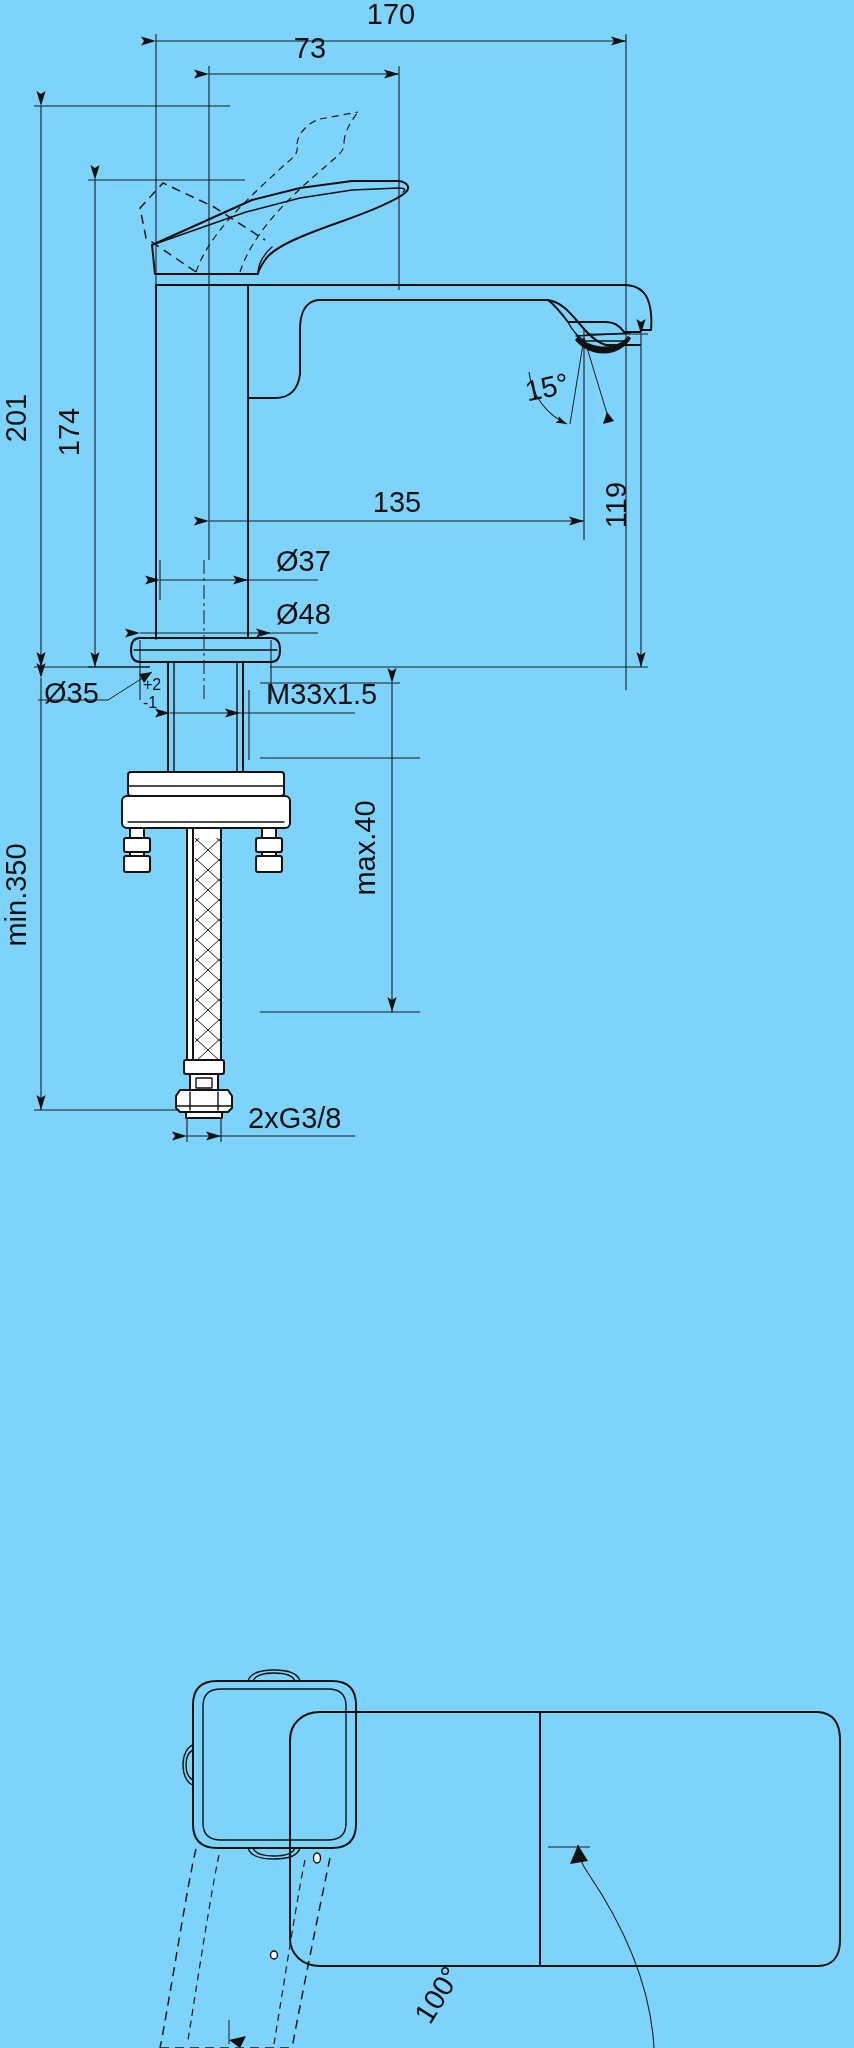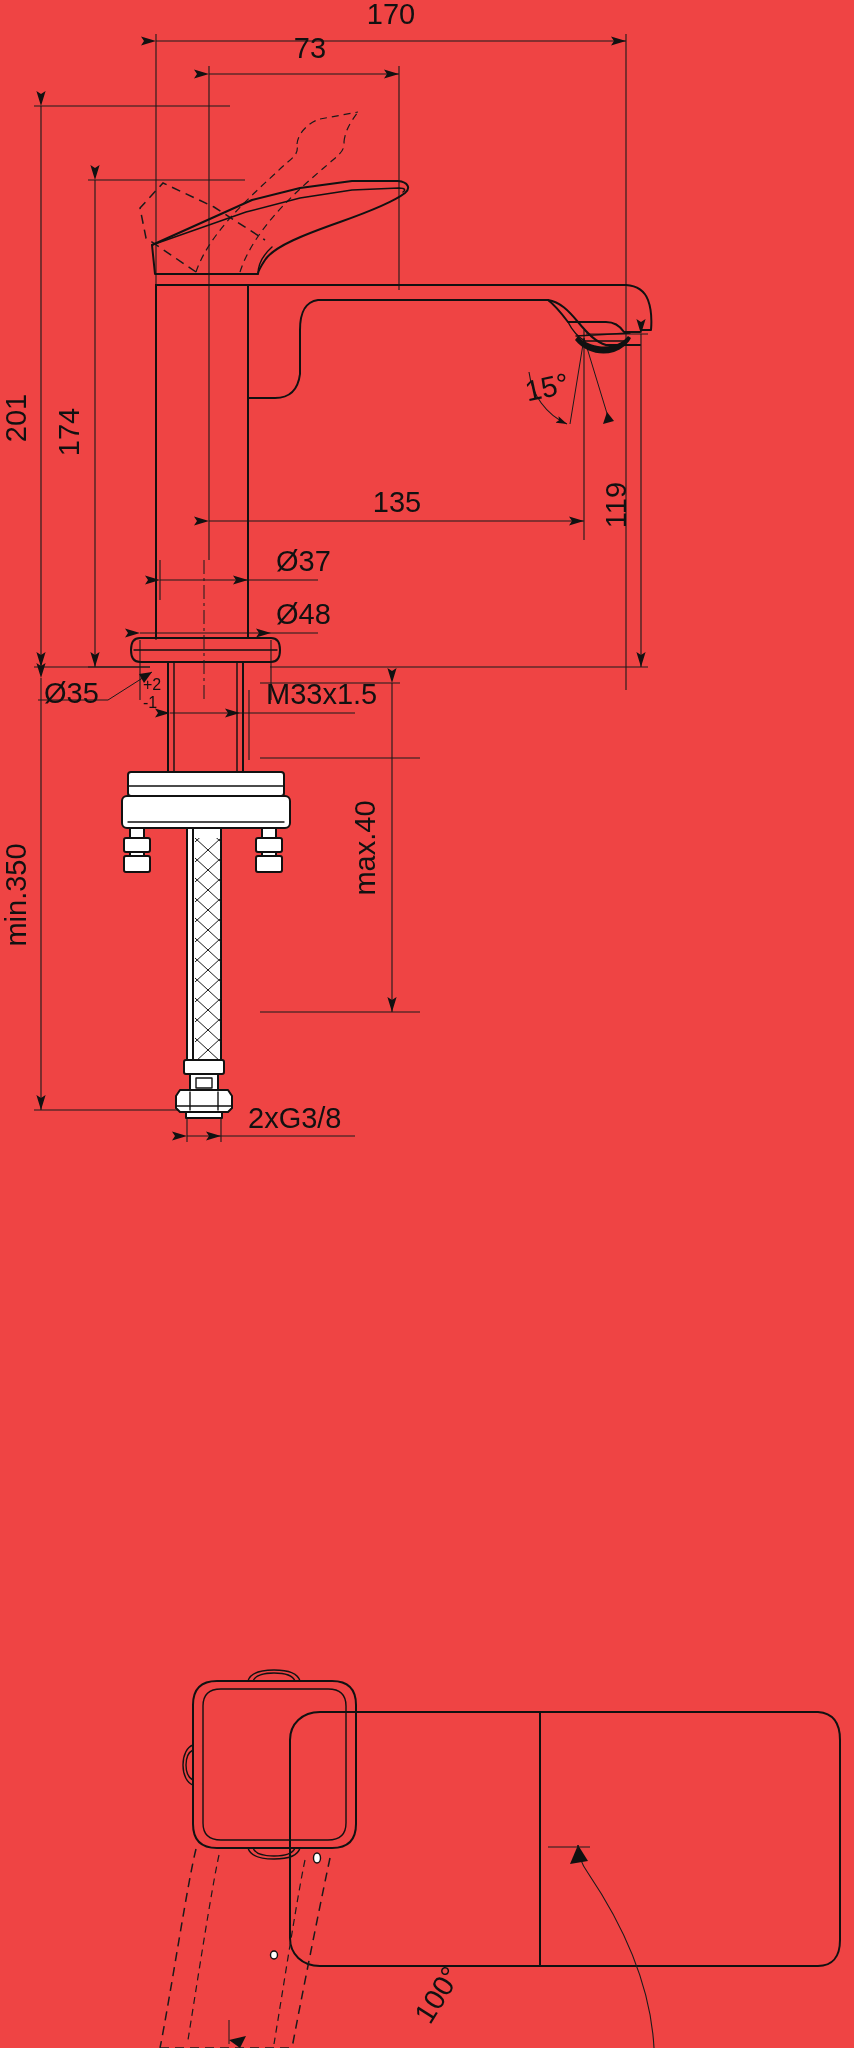--- a/index.html
+++ b/index.html
@@ -4,21 +4,21 @@
 <style>
   html, body {
     margin: 0;
     padding: 0;
     background: #ffffff;
   }
   #sheet {
     position: relative;
     width: 854px;
     height: 2048px;
-    background: #ef4444;
+    background: #7dd3fc;
     font-family: "Liberation Sans", sans-serif;
     overflow: hidden;
   }
   svg.drawing {
     position: absolute;
     left: 0;
     top: 0;
     width: 854px;
     height: 2048px;
     display: block;

